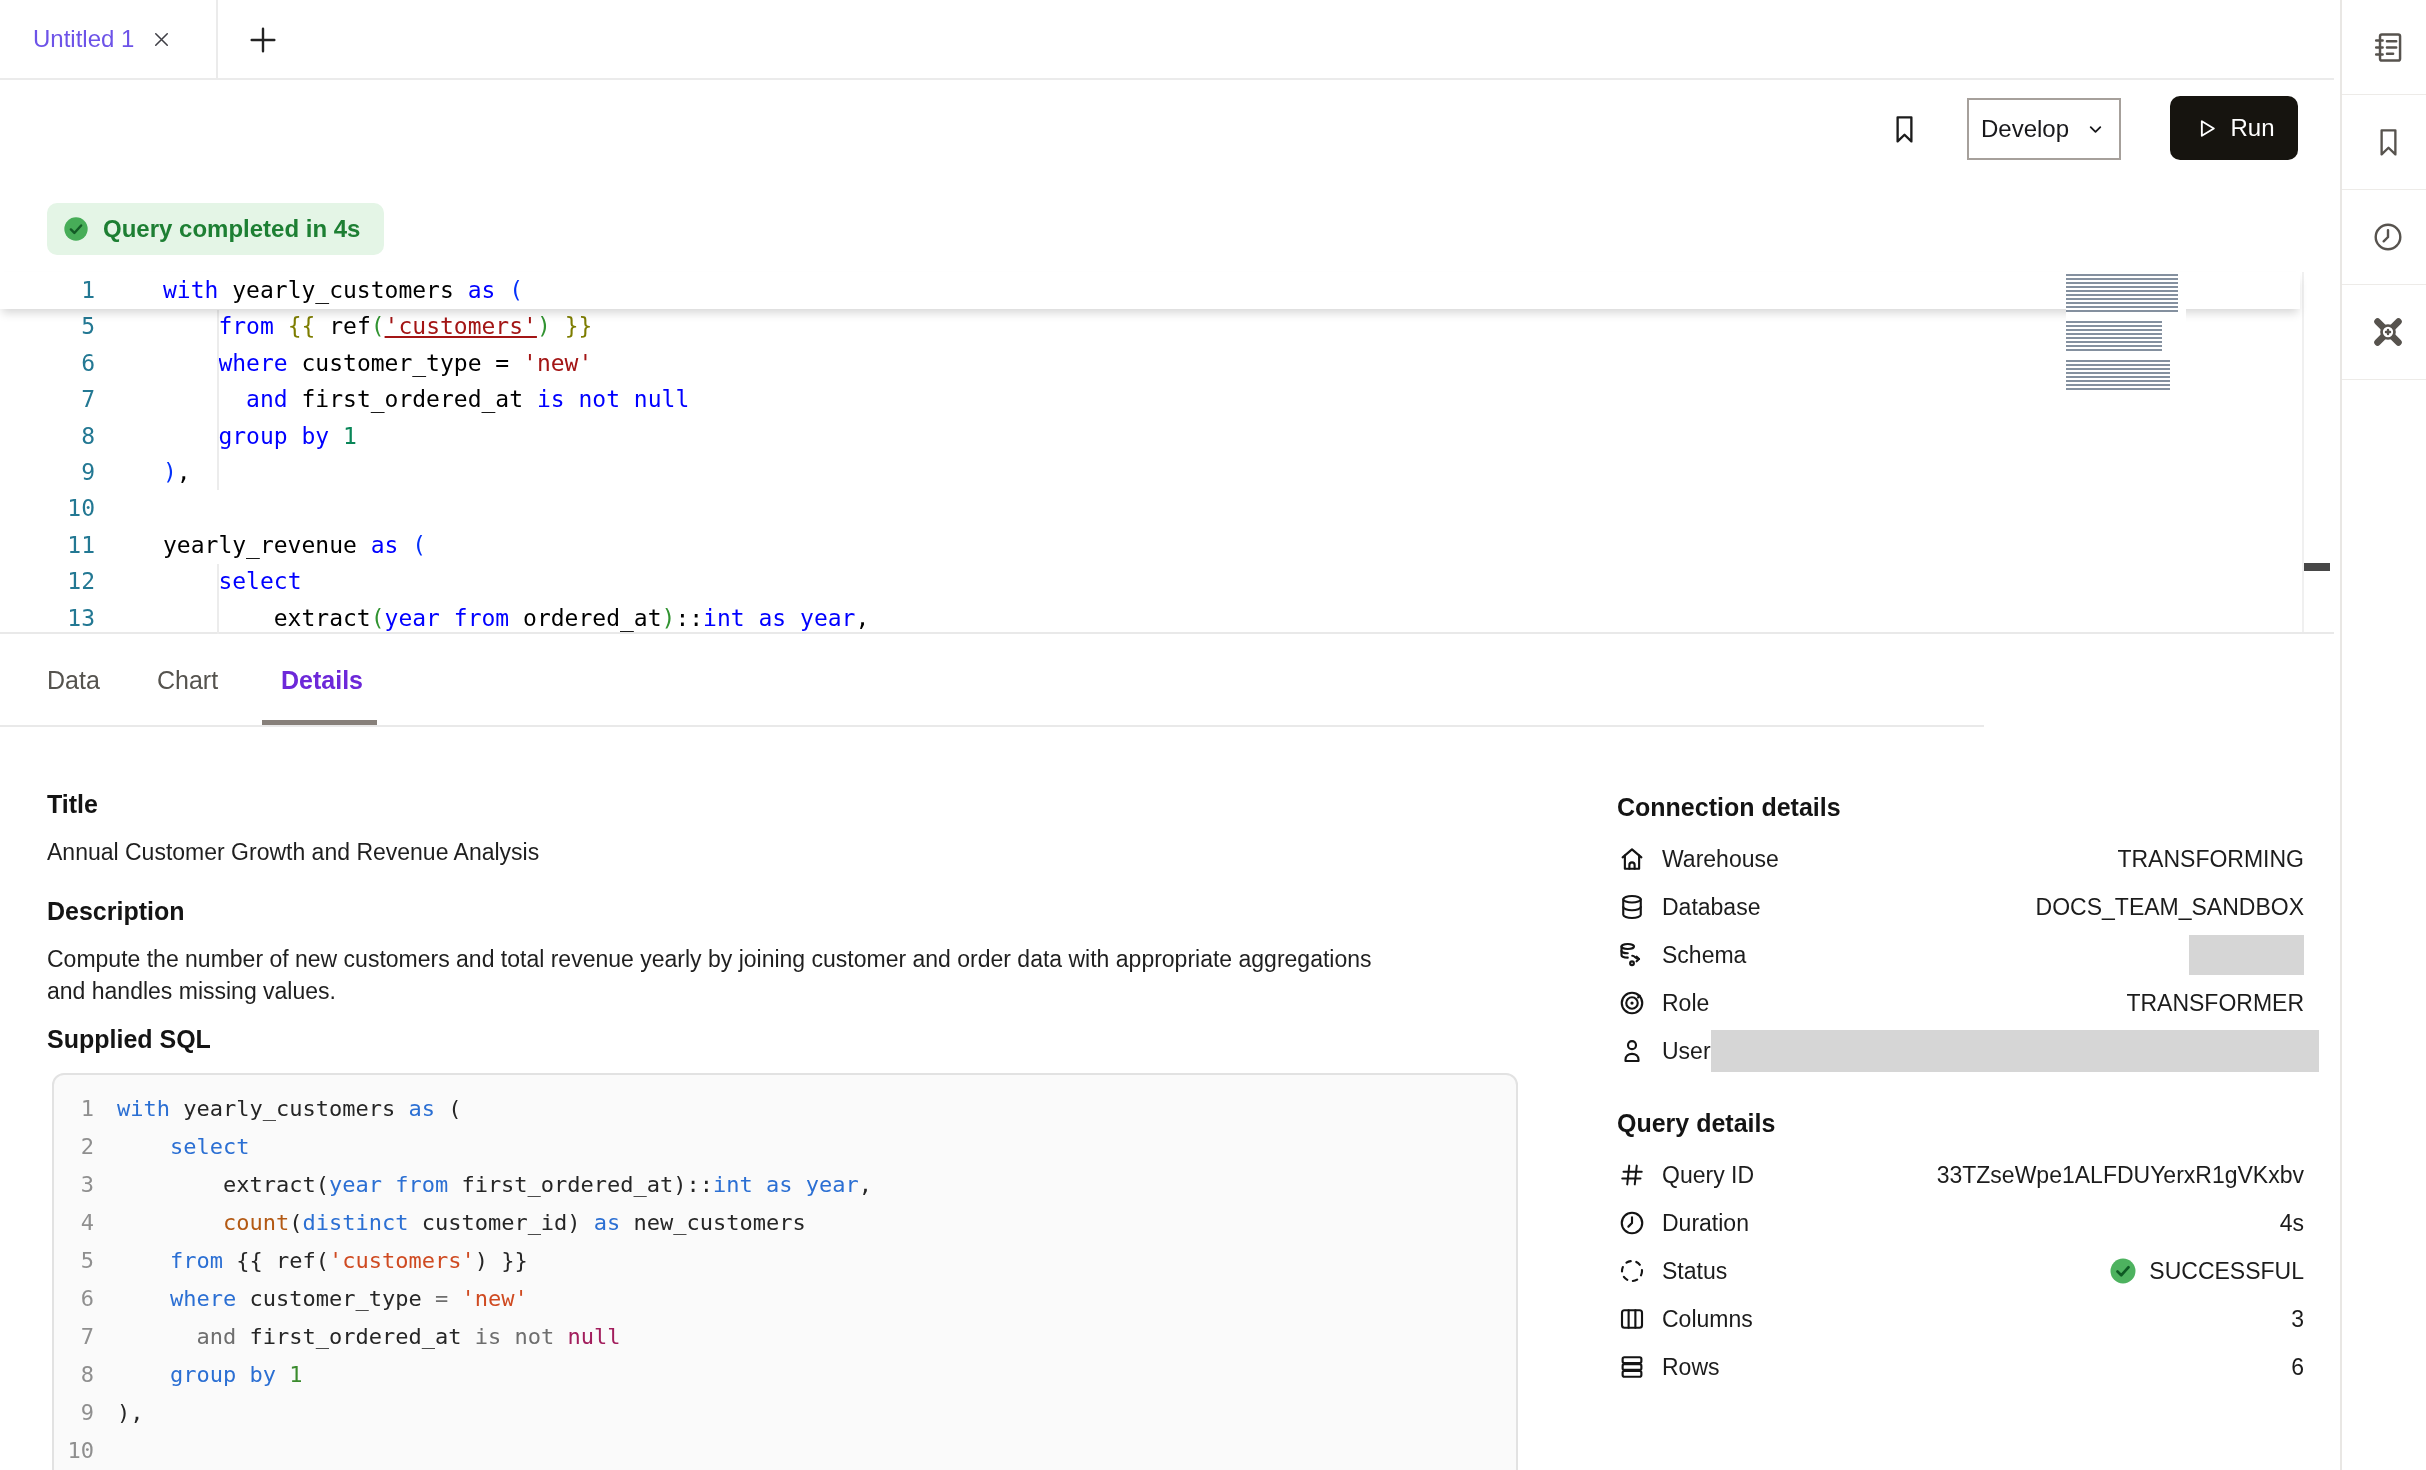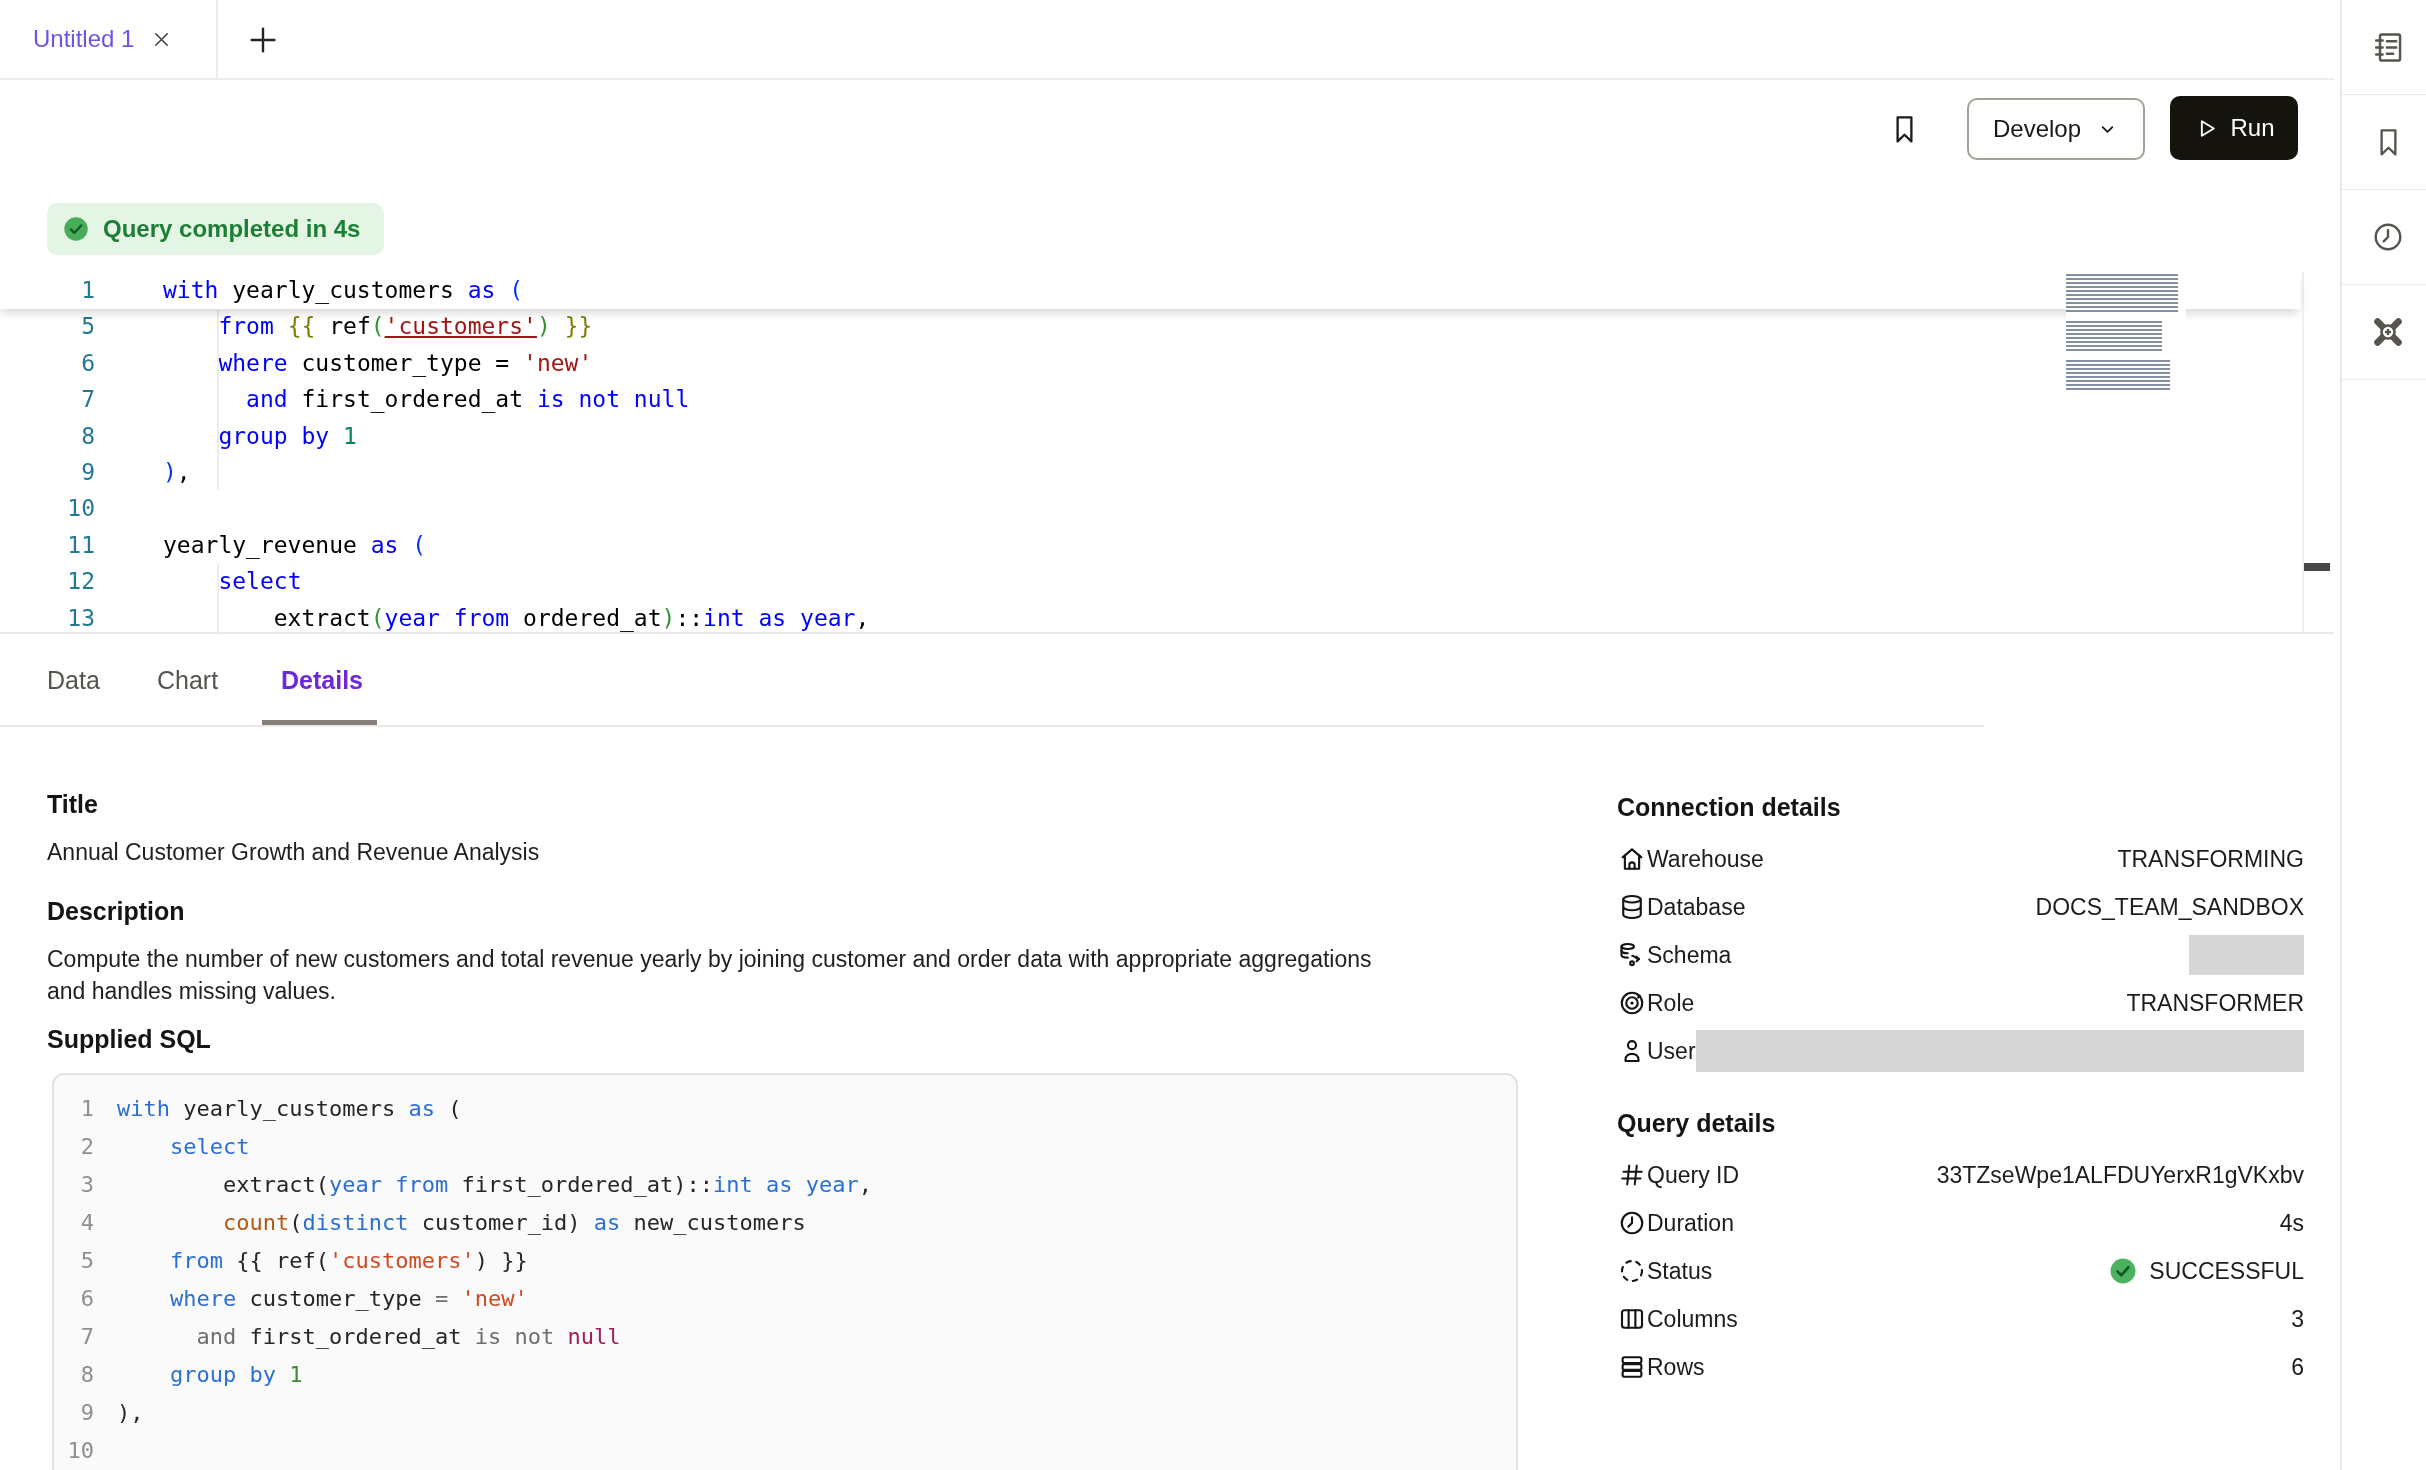--- a/index.html
+++ b/index.html
@@ -13,21 +13,21 @@
 
   
   .tabbar{position:absolute;left:0;top:0;width:2334px;height:78px;background:#fff;border-bottom:2px solid #ebebeb;}
   .tab{position:absolute;left:0;top:0;width:218px;height:78px;border-right:2px solid #ebebeb;display:flex;align-items:center;padding-left:33px;box-sizing:border-box;gap:16px;cursor:pointer;}
   .tab-label{color:#6d53e8;font-size:24px;}
   .tab-close{color:#3f3f46;display:flex;cursor:pointer;}
   .plus-btn{position:absolute;left:240px;top:17px;width:46px;height:46px;display:flex;align-items:center;justify-content:center;color:#222;cursor:pointer;}
 
   
   .bm-btn{position:absolute;left:1888px;top:108px;color:#1c1c1c;cursor:pointer;}
-  .btn-develop{position:absolute;left:1967px;top:98px;width:178px;height:62px;background:#fff;border:2px solid #a6a09b;border-radius:10px;
+  .btn-develop{position:absolute;left:1967px;top:98px;width:154px;height:62px;background:#fff;border:2px solid #a6a09b;border-radius:0;
      display:flex;align-items:center;justify-content:center;gap:15px;font-size:24px;color:#18181b;cursor:pointer;box-sizing:border-box;}
   .btn-run{position:absolute;left:2170px;top:96px;width:128px;height:64px;background:#16140f;color:#fff;border-radius:10px;
      display:flex;align-items:center;justify-content:center;gap:12px;font-size:24px;font-weight:500;cursor:pointer;}
 
   
   .pill-success{position:absolute;left:47px;top:203px;height:52px;background:#e4f5e6;border-radius:10px;
      display:flex;align-items:center;gap:13px;padding:0 24px 0 15px;color:#1d7f33;font-weight:600;font-size:24px;}
   .pill-env{position:absolute;left:399px;top:203px;height:52px;background:#fff;border:2px solid #e4e4e4;border-radius:28px;
      display:flex;align-items:center;gap:17px;padding:0 20px 0 26px;font-size:24px;color:#18181b;box-sizing:border-box;cursor:pointer;}
   .chip-prod{background:#cfe0fb;border-radius:12px;padding:5px 17px;font-size:23px;color:#1c2436;}
@@ -66,21 +66,21 @@
      box-sizing:border-box;padding-top:15px;font-family:"DejaVu Sans Mono","Liberation Mono",monospace;font-size:22px;}
   .sq-row{position:relative;height:38px;line-height:38px;white-space:pre;}
   .sq-num{position:absolute;left:0;width:40px;text-align:right;color:#8f8f8f;}
   .sq-code{position:absolute;left:63px;}
   .tq-K{color:#2b6fd3}.tq-D{color:#262626}.tq-S{color:#cf4a21}.tq-F{color:#b35913}
   .tq-O{color:#6e6e6e}.tq-NU{color:#a21d5c}.tq-N{color:#3a8b2d}
 
   .side-col{position:absolute;left:1617px;width:687px;}
   .kv-h{position:absolute;left:0;font-size:25px;font-weight:600;color:#141414;}
   .kv-row{position:absolute;left:0;width:687px;height:36px;display:flex;align-items:center;}
-  .kv-label{display:flex;align-items:center;font-size:23px;color:#1c1c1c;}
+  .kv-label{display:flex;align-items:center;gap:15px;font-size:23px;color:#1c1c1c;}
   .kv-label .ic{color:#141414;}
   .kv-value{margin-left:auto;font-size:23px;color:#1c1c1c;display:flex;align-items:center;gap:11px;}
   .redact{background:#d6d6d6;}
   .ok-badge{display:flex;}
 </style>
 </head>
 <body>
 
 <div class="app">
 

